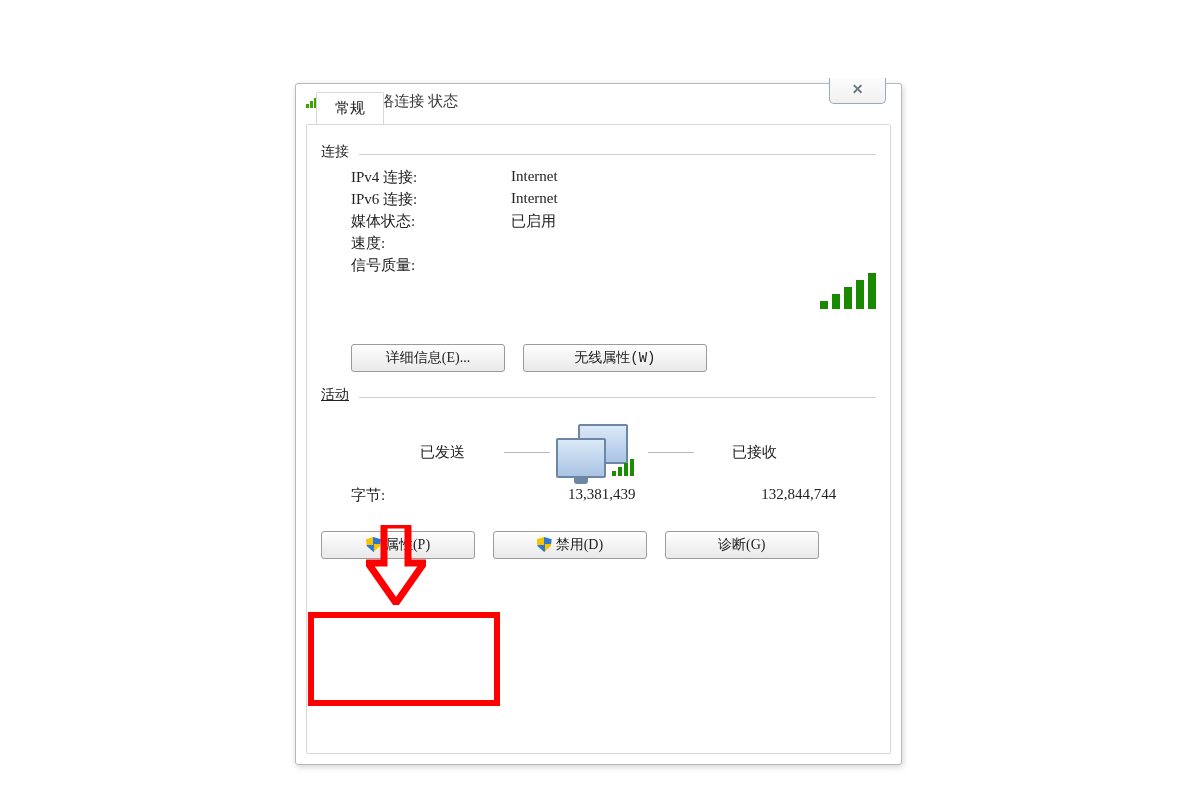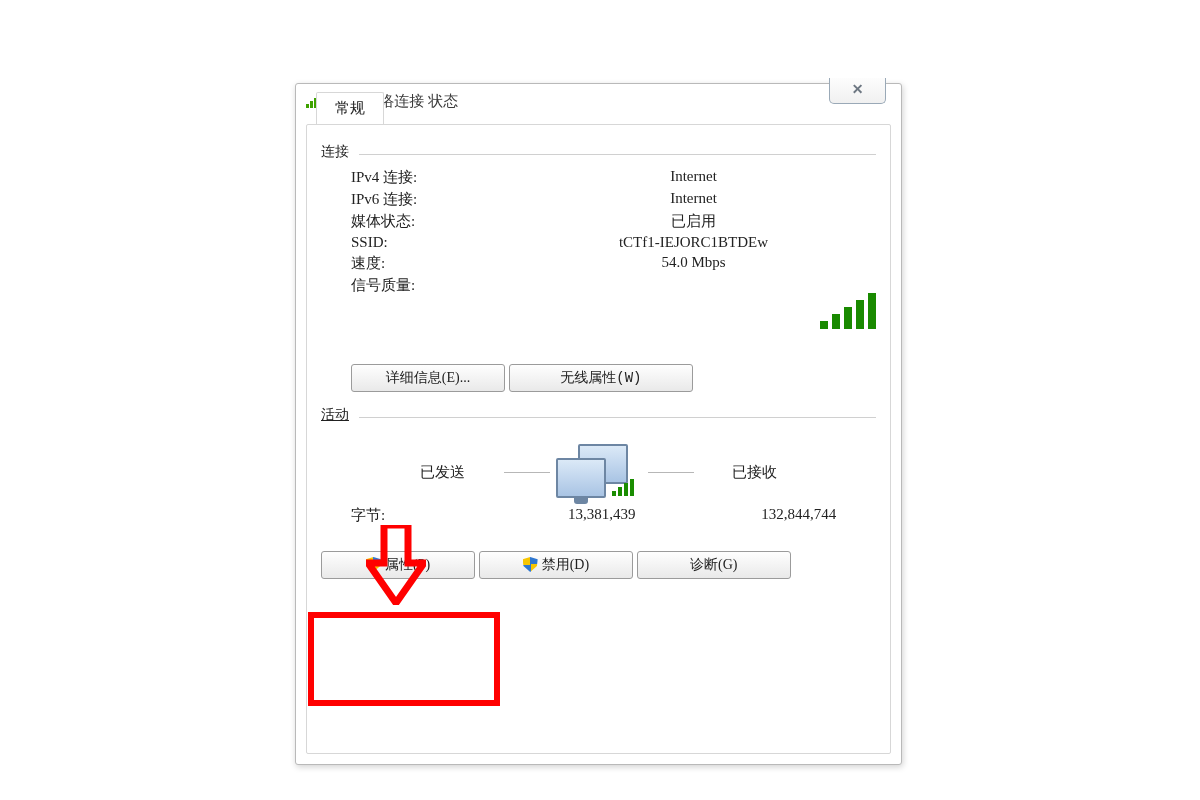--- a/index.html
+++ b/index.html
@@ -29,31 +29,31 @@
     position:absolute;left:10px;top:0;transform:translateY(-100%);
     background:#fff;border:1px solid #d7d7d7;border-bottom:1px solid #fff;
     padding:6px 18px;font-size:15px;border-radius:2px 2px 0 0;margin-top:1px;
   }
   .tabcontent{position:absolute;left:14px;right:14px;top:18px;bottom:14px;}
   .group-title{font-size:14px;color:#1d1d1d;margin-bottom:4px;}
   .hr-after{display:flex;align-items:center;}
   .hr-after .line{flex:1;height:1px;background:#d0d0d0;margin-left:10px;}
   .kv{margin:3px 0 3px 30px;display:flex;font-family:"SimSun","Microsoft YaHei";font-size:15px;}
   .kv .k{flex:0 0 160px;text-align:left;}
-  .kv .v{flex:1;text-align:center;white-space:pre;}
+  .kv .v{flex:1;text-align:left;white-space:pre;}
   .signal-large{display:inline-block;position:relative;width:56px;height:36px;}
   .signal-large b{position:absolute;bottom:0;width:8px;background:#198a00;}
   .signal-large b:nth-child(1){left:0;height:8px;}
   .signal-large b:nth-child(2){left:12px;height:15px;}
   .signal-large b:nth-child(3){left:24px;height:22px;}
   .signal-large b:nth-child(4){left:36px;height:29px;}
   .signal-large b:nth-child(5){left:48px;height:36px;}
   .btnrow{margin:14px 0 8px 30px;}
   .btn{
-    display:inline-block;min-width:120px;padding:4px 16px;
+    display:inline-block;min-width:120px;padding:4px 16px;margin-right:14px;
     border:1px solid #9b9b9b;border-radius:3px;
     background:linear-gradient(#fefefe,#e9e9e9);
     font-size:14px;text-align:center;cursor:pointer;
     font-family:"SimSun","Microsoft YaHei";
   }
   .activity-head{display:flex;align-items:center;justify-content:center;margin:16px 0 6px 0;}
   .activity-head .lbl{width:110px;text-align:center;font-size:15px;font-family:Liberation Mono, monospace;}
   .activity-head .dash{width:46px;height:1px;background:#b7b7b7;margin:0 6px;}
   .monitors{position:relative;width:86px;height:56px;}
   .mon{position:absolute;width:46px;height:36px;border:2px solid #6d86a3;border-radius:2px;background:linear-gradient(#dbe9f7,#a9c4e4);}
@@ -113,26 +113,21 @@
           </div>
           <div class="kv">
             <span class="k">IPv6 连接:</span>
             <span class="v">Internet</span>
           </div>
           <div class="kv">
             <span class="k">媒体状态:</span>
             <span class="v">已启用</span>
           </div>
           <div class="kv">
-            <span class="k">SSID:</span>
-            <span class="v">tCTf1-IEJORC1BTDEw</span>
-          </div>
-          <div class="kv">
             <span class="k">速度:</span>
-            <span class="v">54.0 Mbps</span>
           </div>
           <div class="kv" style="">
             <span class="k">信号质量:</span>
             <span class="v" style="text-align:right;">
               <span class="signal-large"><b></b><b></b><b></b><b></b><b></b></span>
             </span>
           </div>
 
           <div class="btnrow">
             <span class="btn">详细信息(E)...</span>

